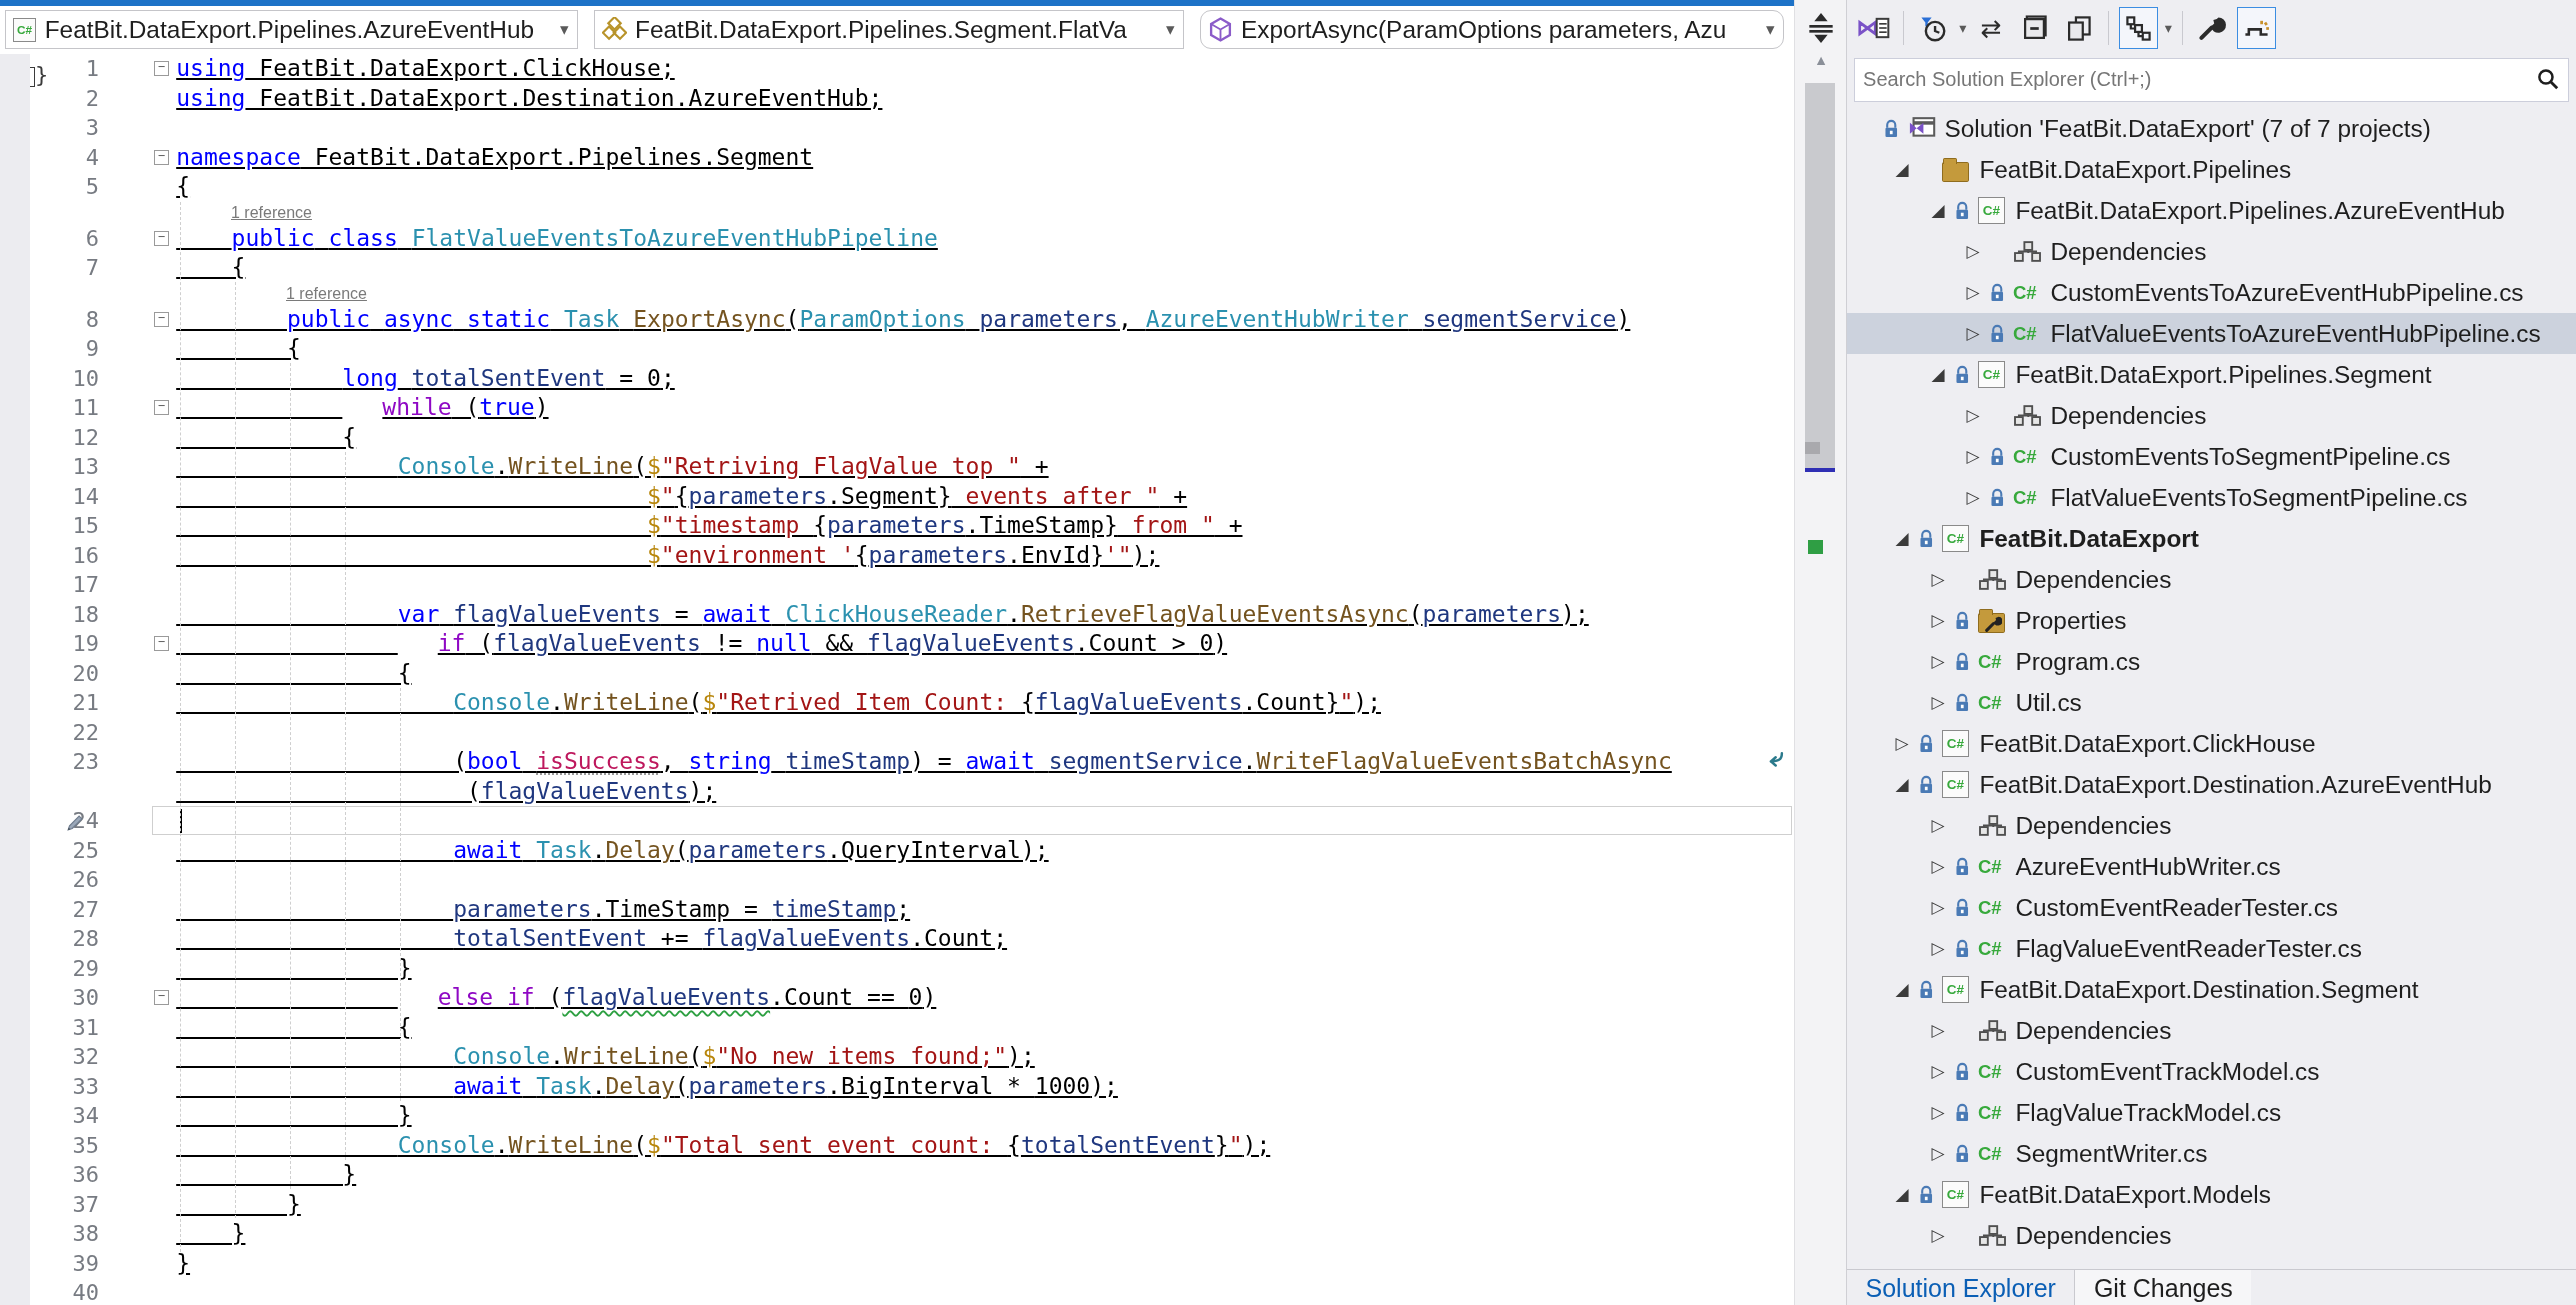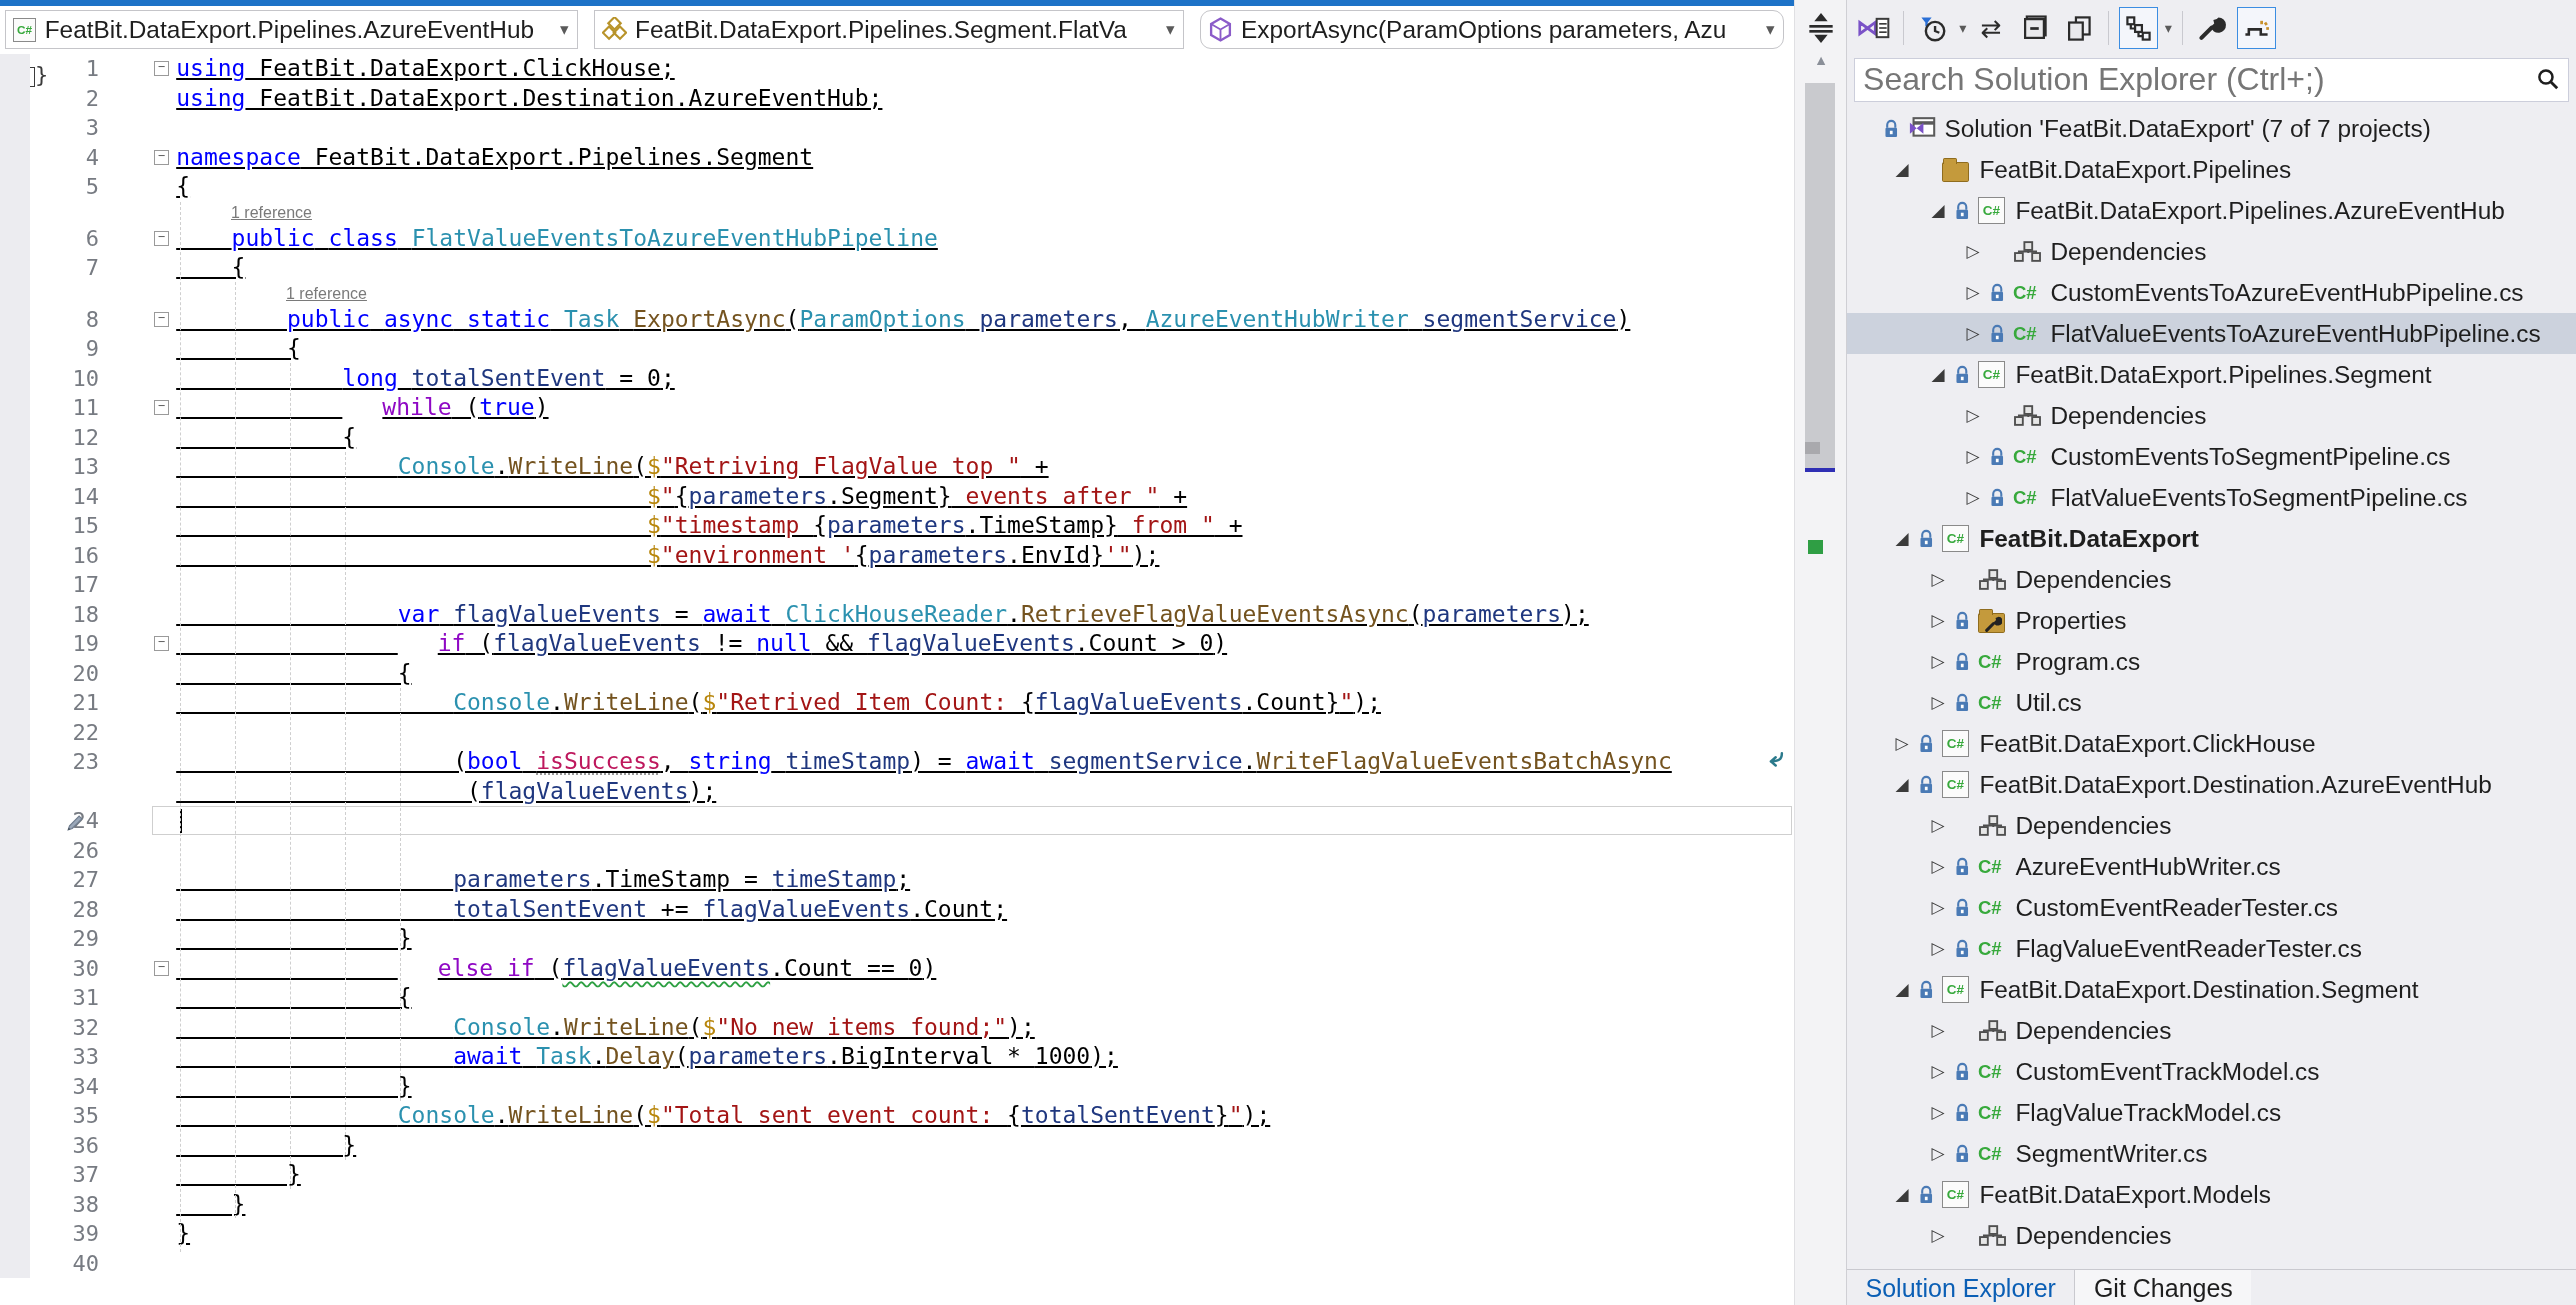--- a/index.html
+++ b/index.html
@@ -67,21 +67,21 @@
 
   
   #se-toolbar { height:56px; display:flex; align-items:center; gap:5px; padding-left:6.7px; }
   .tbtn { width:39px; height:42px; display:flex; align-items:center; justify-content:center; position:relative; }
   .tbtn.active { border:1.7px solid #3b8de2; background:#f4f6fb; }
   .tsep { width:0.8px; height:34px; background:#c9c9cf; margin:0 5px; }
   .tcaret { color:#5a5a5a; font-size:14.3px; margin-left:1.7px; }
 
   #se-search { margin:1.7px 6.7px 6.7px 6.7px; height:44px; background:#ffffff; border:0.8px solid #cccedb;
                display:flex; align-items:center; padding:0 8.4px; }
-  #se-search input { flex:1; border:none; outline:none; font-size:32px; color:#000000;
+  #se-search input { flex:1; border:none; outline:none; font-size:20px; color:#000000;
                      font-family:"Liberation Sans",sans-serif; background:transparent; }
   #se-search input::placeholder { color:#767676; }
 
   #se-tree { position:absolute; left:0; top:108px; right:0; bottom:37px; overflow:hidden; }
   .trow { display:flex; align-items:center; height:41px; font-size:24.4px; color:#1e1e1e; white-space:nowrap; }
   .trow.selected { background:#ccd2dd; }
   .trow.bold .tlabel { font-weight:bold; }
   .tarrow { width:30px; flex:0 0 auto; text-align:center; font-size:17px; color:#3b3b3b; }
   .tlock { width:25px; flex:0 0 auto; display:flex; align-items:center; }
   .ticon { width:34px; flex:0 0 auto; display:flex; align-items:center; }
@@ -345,20 +345,27 @@
         <div class="curline-box"></div>
         <div class="cursor"></div>
         <div class="bp"></div>
         <div class="num" style="position: relative;">24<span><svg width="22" height="22" viewBox="0 0 16 16" style="position:absolute;left:34px;top:3.4px;">
               <path d="M3 13 L4 10 L11 3 L13 5 L6 12 Z" fill="#9aa7b8" stroke="#6e7b8c" stroke-width="0.8"></path>
               <path d="M3 13 L4.6 12.6 L3.4 11.4 Z" fill="#39424e"></path>
             </svg></span></div>
         <div class="selm"></div>
         <div class="foldm"></div>
         <pre class="code"></pre>
+      </div>
+      <div class="crow">
+        <div class="bp"></div>
+        <div class="num">25</div>
+        <div class="selm"></div>
+        <div class="foldm"></div>
+        <pre class="code"><span class="pl">                    </span><span class="kw">await</span><span class="pl"> </span><span class="ty">Task</span><span class="pl">.</span><span class="me">Delay</span><span class="pl">(</span><span class="lo">parameters</span><span class="pl">.QueryInterval);</span></pre>
       </div>
       <div class="crow">
         <div class="bp"></div>
         <div class="num">26</div>
         <div class="selm"></div>
         <div class="foldm"></div>
         <pre class="code"></pre>
       </div>
       <div class="crow">
         <div class="bp"></div>

